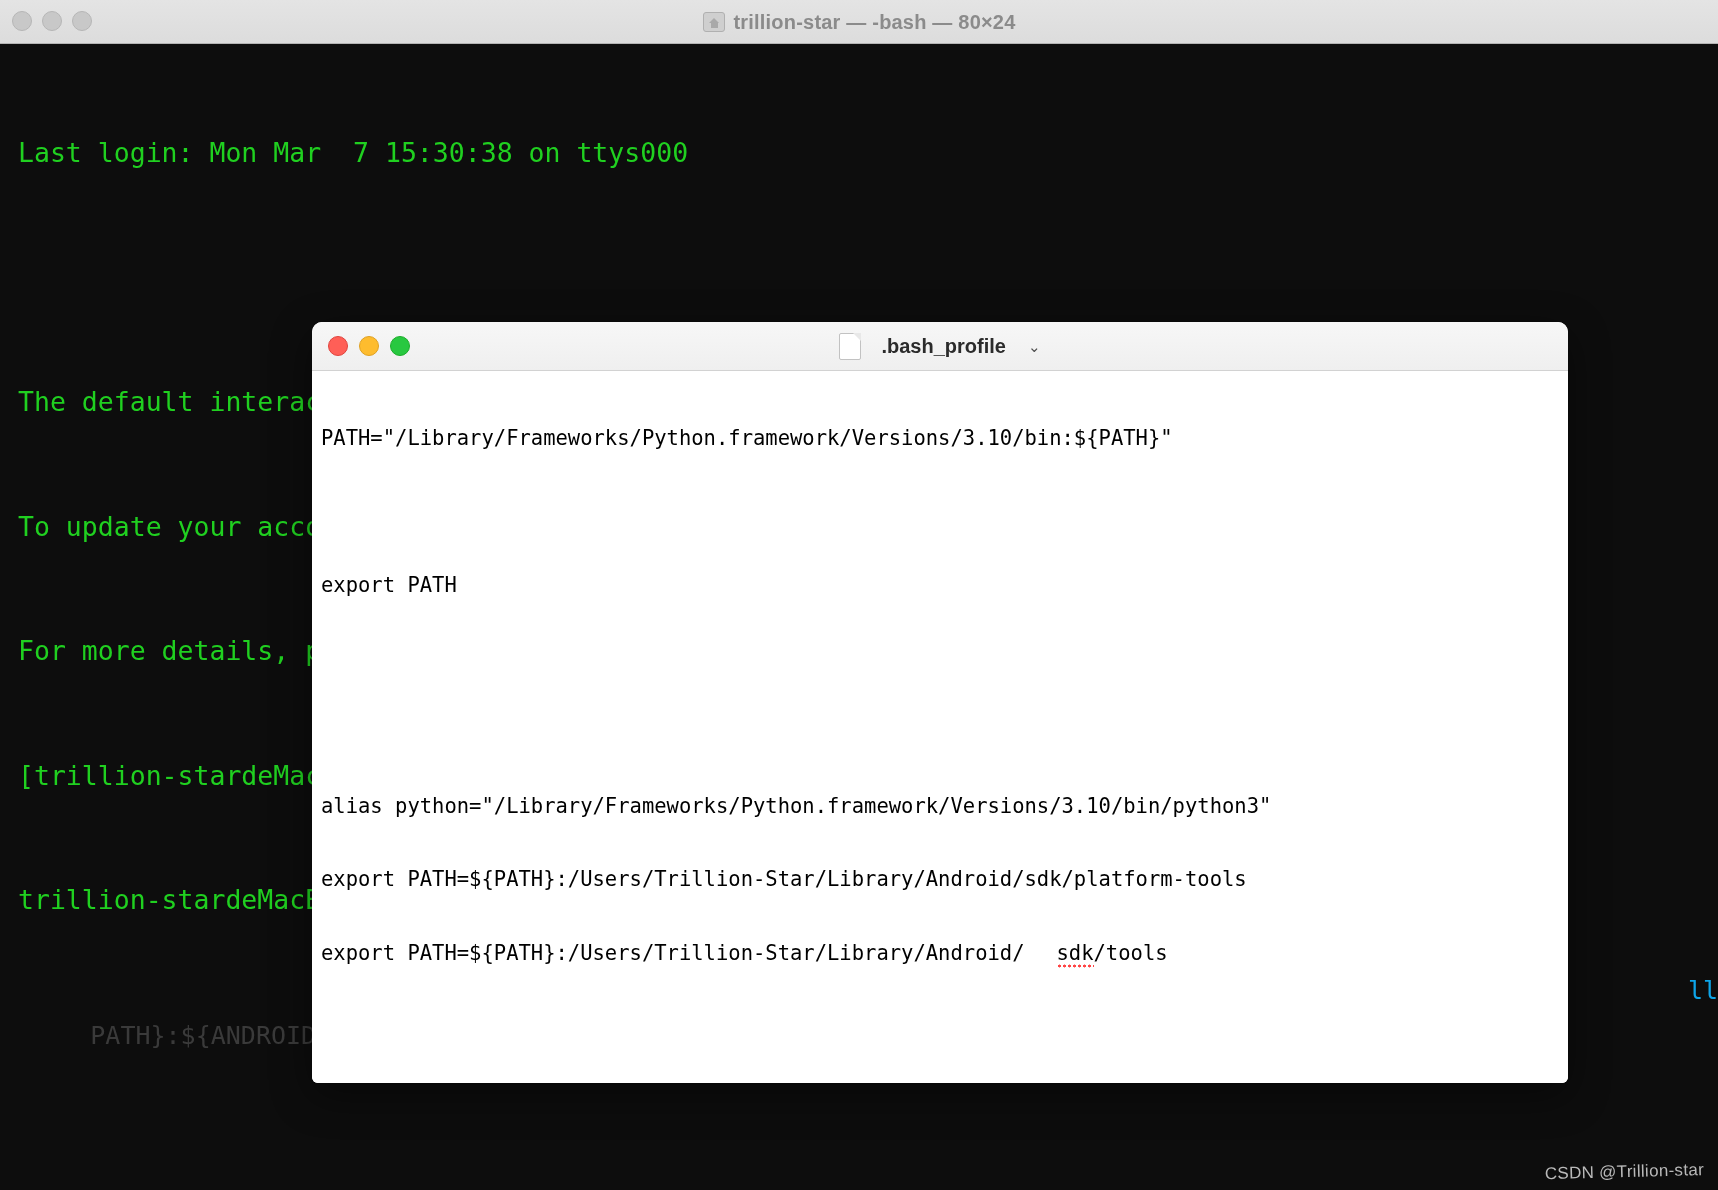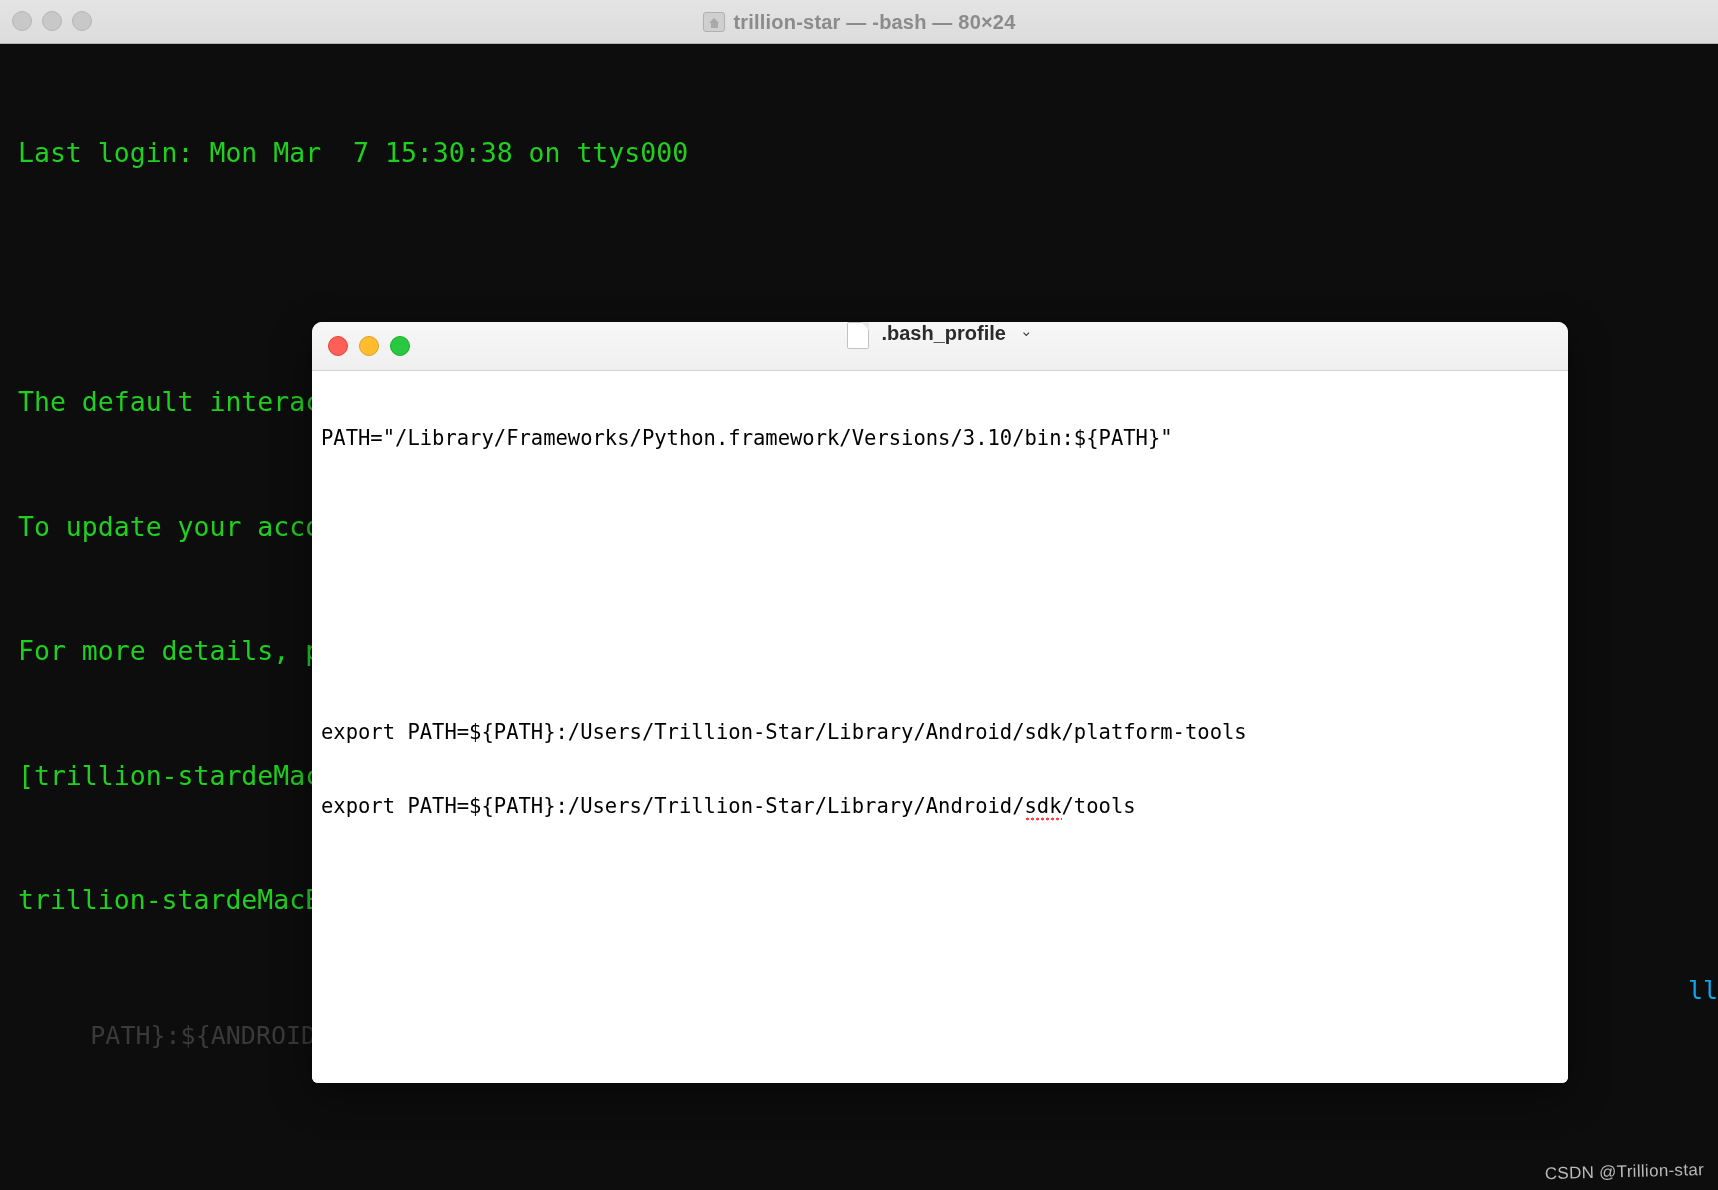--- a/index.html
+++ b/index.html
@@ -145,23 +145,23 @@
   }
   #textedit-titlebar .tl-group { left: 16px; top: 14px; gap: 11px; }
   .tl-red { background: #ff5f57; border: 1px solid #e0443e; }
   .tl-yellow { background: #febc2e; border: 1px solid #dfa123; }
   .tl-green { background: #28c840; border: 1px solid #1dad2b; }
   #textedit-title {
     position: absolute;
     left: 0; top: 0;
     width: 100%; height: 49px;
     display: flex;
-    align-items: flex-start;
+    align-items: center;
     justify-content: center;
-    gap: 12px;
+    gap: 20px;
     font-size: 20px;
     font-weight: bold;
     color: #2b2b2b;
   }
   .doc-icon {
     width: 22px; height: 27px;
     background: #ffffff;
     border: 1px solid #c2c2c2;
     border-radius: 2px;
     position: relative;
@@ -198,20 +198,21 @@
     white-space: pre;
   }
   .eline { display: block; min-height: 24.5px; position: relative; }
   .misspell {
     position: relative;
     background-image: radial-gradient(circle, #ff4444 1.4px, transparent 1.6px);
     background-size: 5px 4px;
     background-repeat: repeat-x;
     background-position: 0 bottom;
     padding-bottom: 3px;
+    margin-left: 32px;
   }
 
   
   #watermark {
     position: absolute;
     right: 14px;
     bottom: 10px;
     font-size: 17px;
     color: #b9b9b9;
     font-family: "Liberation Sans", sans-serif;
@@ -278,21 +279,23 @@
       <span class="doc-icon"></span>
       <span>.bash_profile</span>
       <span id="title-chevron">⌄</span>
     </div>
   </div>
 
   <div id="textedit-content">
     <div id="textedit-text">
       <span class="eline">PATH="/Library/Frameworks/Python.framework/Versions/3.10/bin:${PATH}"</span>
       <span class="eline"></span>
+      <span class="eline">export PATH</span>
       <span class="eline"></span>
       <span class="eline"></span>
+      <span class="eline">alias python="/Library/Frameworks/Python.framework/Versions/3.10/bin/python3"</span>
       <span class="eline">export PATH=${PATH}:/Users/Trillion-Star/Library/Android/sdk/platform-tools</span>
       <span class="eline" id="misspell-line">export PATH=${PATH}:/Users/Trillion-Star/Library/Android/<span class="misspell">sdk</span>/tools</span>
     </div>
   </div>
 </div>
 
 <div id="watermark">CSDN @Trillion-star</div>
 
 </body></html>

